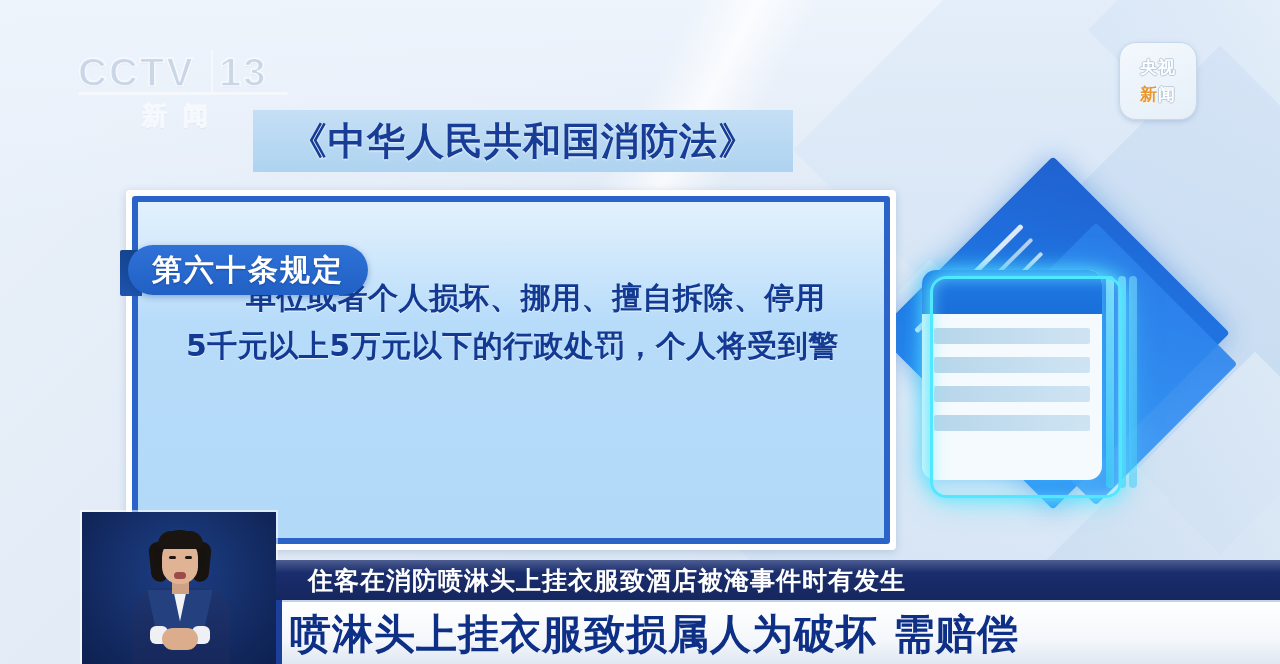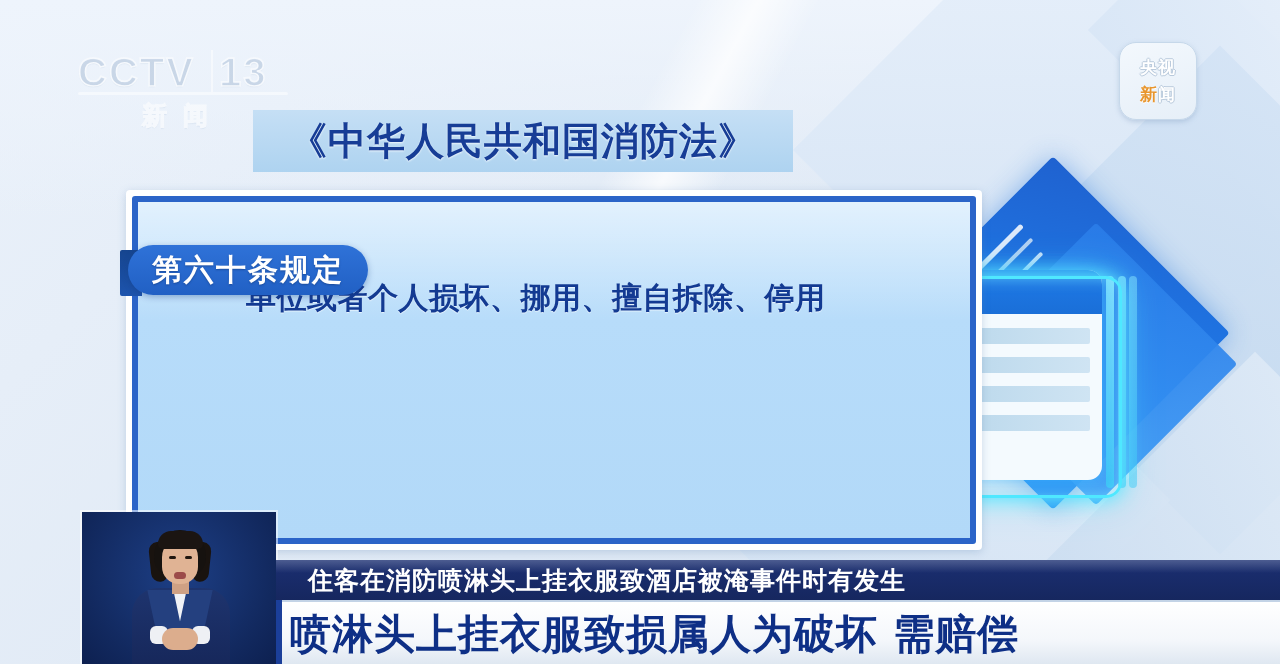--- a/index.html
+++ b/index.html
@@ -90,21 +90,21 @@
 
   
   .law-title{position:absolute;left:253px;top:110px;width:540px;height:62px;
     background:linear-gradient(180deg,#c5dff5,#aed3f0);
     display:flex;align-items:center;justify-content:center;}
   .law-title span{font-size:38px;font-weight:700;color:#173d96;letter-spacing:1px;
     font-family:"DejaVu Sans",sans-serif;
     text-shadow:0 1px 2px rgba(255,255,255,.8);}
 
   
-  .card-outer{position:absolute;left:126px;top:190px;width:856px;height:360px;
+  .card-outer{position:absolute;left:126px;top:190px;width:770px;height:360px;
     background:#ffffff;border-radius:4px;
     box-shadow:0 2px 9px rgba(90,130,175,.28);}
   .card-border{position:absolute;left:6px;top:6px;right:6px;bottom:6px;
     border:6px solid #2b64c8;border-radius:3px;
     background:linear-gradient(180deg,#bfe0fb 0%,#b7dcfa 35%,#b2d9f8 100%);}
   .card-sheen{position:absolute;left:0;top:0;right:0;height:120px;
     background:linear-gradient(180deg,rgba(255,255,255,.55),rgba(255,255,255,0));}
   .card-body{position:absolute;left:0;top:0;right:0;bottom:0;padding:72px 34px 0 48px;}
 
   .body-line{font-size:30px;font-weight:700;color:#133a92;line-height:48px;
@@ -223,20 +223,21 @@
 
   <div class="law-title">
     <span>《中华人民共和国消防法》</span>
   </div>
 
   <div class="card-outer">
     <div class="card-border">
       <div class="card-sheen"></div>
       <div class="card-body">
         <div class="body-line indent">单位或者个人损坏、挪用、擅自拆除、停用</div>
+        <div class="body-line">5千元以上5万元以下的行政处罚，个人将受到警</div>
       </div>
     </div>
   </div>
 
   <div class="pill-fold"></div>
   <div class="pill">
     <span>第六十条规定</span>
   </div>
 
   <div class="anchor-box">

